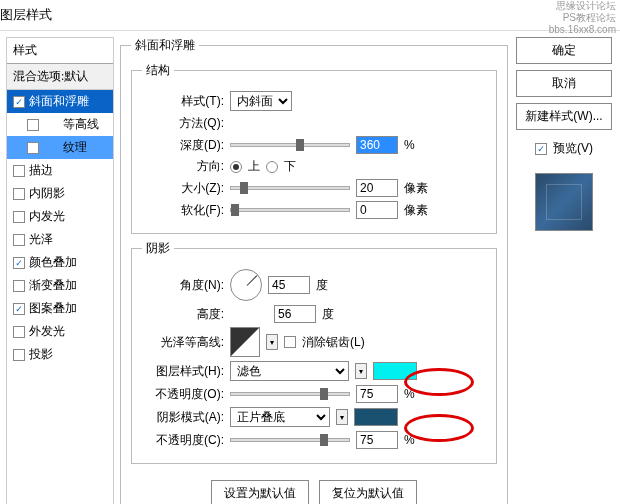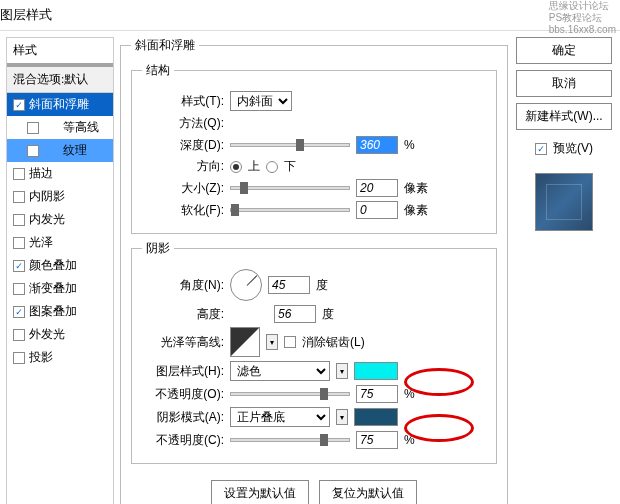--- a/index.html
+++ b/index.html
@@ -1,35 +1,35 @@
 <!DOCTYPE html>
 <html><head>
 <meta charset="utf-8">
 <style>
 * { box-sizing: border-box; margin: 0; padding: 0; }
 body { font-family: "Microsoft YaHei", SimSun, sans-serif; font-size: 12px; background: #fff; width: 620px; height: 504px; position: relative; overflow: hidden; }
 .titlebar { background: #fff; text-align: left; padding: 6px 0; font-size: 13px; border-bottom: 1px solid #ddd; }
-.watermark { position: absolute; right: 4px; top: 0; font-size: 10px; color: #999; line-height: 12px; }
+.watermark { position: absolute; right: 4px; top: 0; font-size: 10px; color: #999; line-height: 12px; text-align: right; }
 .container { display: flex; padding: 6px; gap: 6px; }
 .sidebar { width: 108px; border: 1px solid #ccc; background: #fff; }
-.sidebar-header { padding: 4px 6px; border-bottom: 4px solid #a3a3a3; }
+.sidebar-header { padding: 4px 6px; border-bottom: 1px solid #a3a3a3; }
 .blend-opts { padding: 4px 6px; border-bottom: 1px solid #ccc; background: #f0f0f0; font-family: Liberation Serif, serif; }
 .style-item { display: flex; align-items: center; padding: 3px 6px; gap: 4px; cursor: pointer; }
 .style-item.selected { background: #0a64c8; color: #fff; }
 .style-item.sub.selected { background: #4da0ff; color: #000; }
 .style-item.sub { padding-left: 20px; gap: 24px; }
 .checkbox { width: 12px; height: 12px; border: 1px solid #888; background: #fff; display: inline-flex; align-items: center; justify-content: center; font-size: 9px; color: #0a64c8; }
 .checkbox.checked::after { content: "✓"; }
 .mainpanel { flex: 1; }
 fieldset { border: 1px solid #bbb; padding: 8px 10px 10px; margin-bottom: 6px; }
 legend { padding: 0 4px; font-size: 12px; }
 .row { display: flex; align-items: center; margin: 4px 0; gap: 6px; }
 .label { width: 82px; text-align: right; }
 select { font-size: 12px; padding: 1px 2px; border: 1px solid #888; background: #fff; }
-.num-input { width: 42px; border: 1px solid #888; padding: 1px 3px; text-align: left; font-size: 12px; background: #fff; font-style: italic; }
+.num-input { width: 42px; border: 1px solid #888; padding: 1px 3px; text-align: left; font-size: 12px; background: #fff; }
 .num-input.blue { background: #2b8cff; color: #fff; }
 .slider { flex: 0 0 120px; height: 4px; background: #ddd; position: relative; border: 1px solid #aaa; }
 .slider .thumb { position: absolute; width: 8px; height: 12px; background: #666; top: -5px; }
 .radio { width: 12px; height: 12px; border: 1px solid #888; border-radius: 50%; display: inline-flex; align-items: center; justify-content: center; }
 .radio.checked::after { content: ""; width: 6px; height: 6px; background: #333; border-radius: 50%; }
 .angle-dial { width: 32px; height: 32px; border: 1px solid #888; border-radius: 50%; position: relative; background: #fff; }
 .angle-dial::after { content: ""; position: absolute; width: 14px; height: 1px; background: #333; top: 15px; left: 16px; transform-origin: left center; transform: rotate(-45deg); }
 .curve-box { width: 30px; height: 30px; border: 1px solid #888; background: linear-gradient(135deg, #333 49%, #fff 51%); }
 .swatch { width: 44px; height: 18px; border: 1px solid #888; display: inline-block; }
 .swatch.cyan { background: #00f0f0; }
@@ -176,21 +176,21 @@
         </div>
         <div class="row">
           <span class="label">光泽等高线:</span>
           <div class="curve-box"></div>
           <span class="dropdown-arrow">▾</span>
           <span class="checkbox"></span>
           <span>消除锯齿(L)</span>
         </div>
         <div class="row">
           <span class="label">图层样式(H):</span>
-          <select style="width:100px"><option>滤色</option></select>
+          <select style="width:119px"><option>滤色</option></select>
           <span class="dropdown-arrow">▾</span>
           <span class="swatch cyan"></span>
         </div>
         <div class="row">
           <span class="label">不透明度(O):</span>
           <div class="slider">
               <div class="thumb" style="left:75%"></div>
             </div>
           <input class="num-input" value="75" style="">
           <span>%</span>

